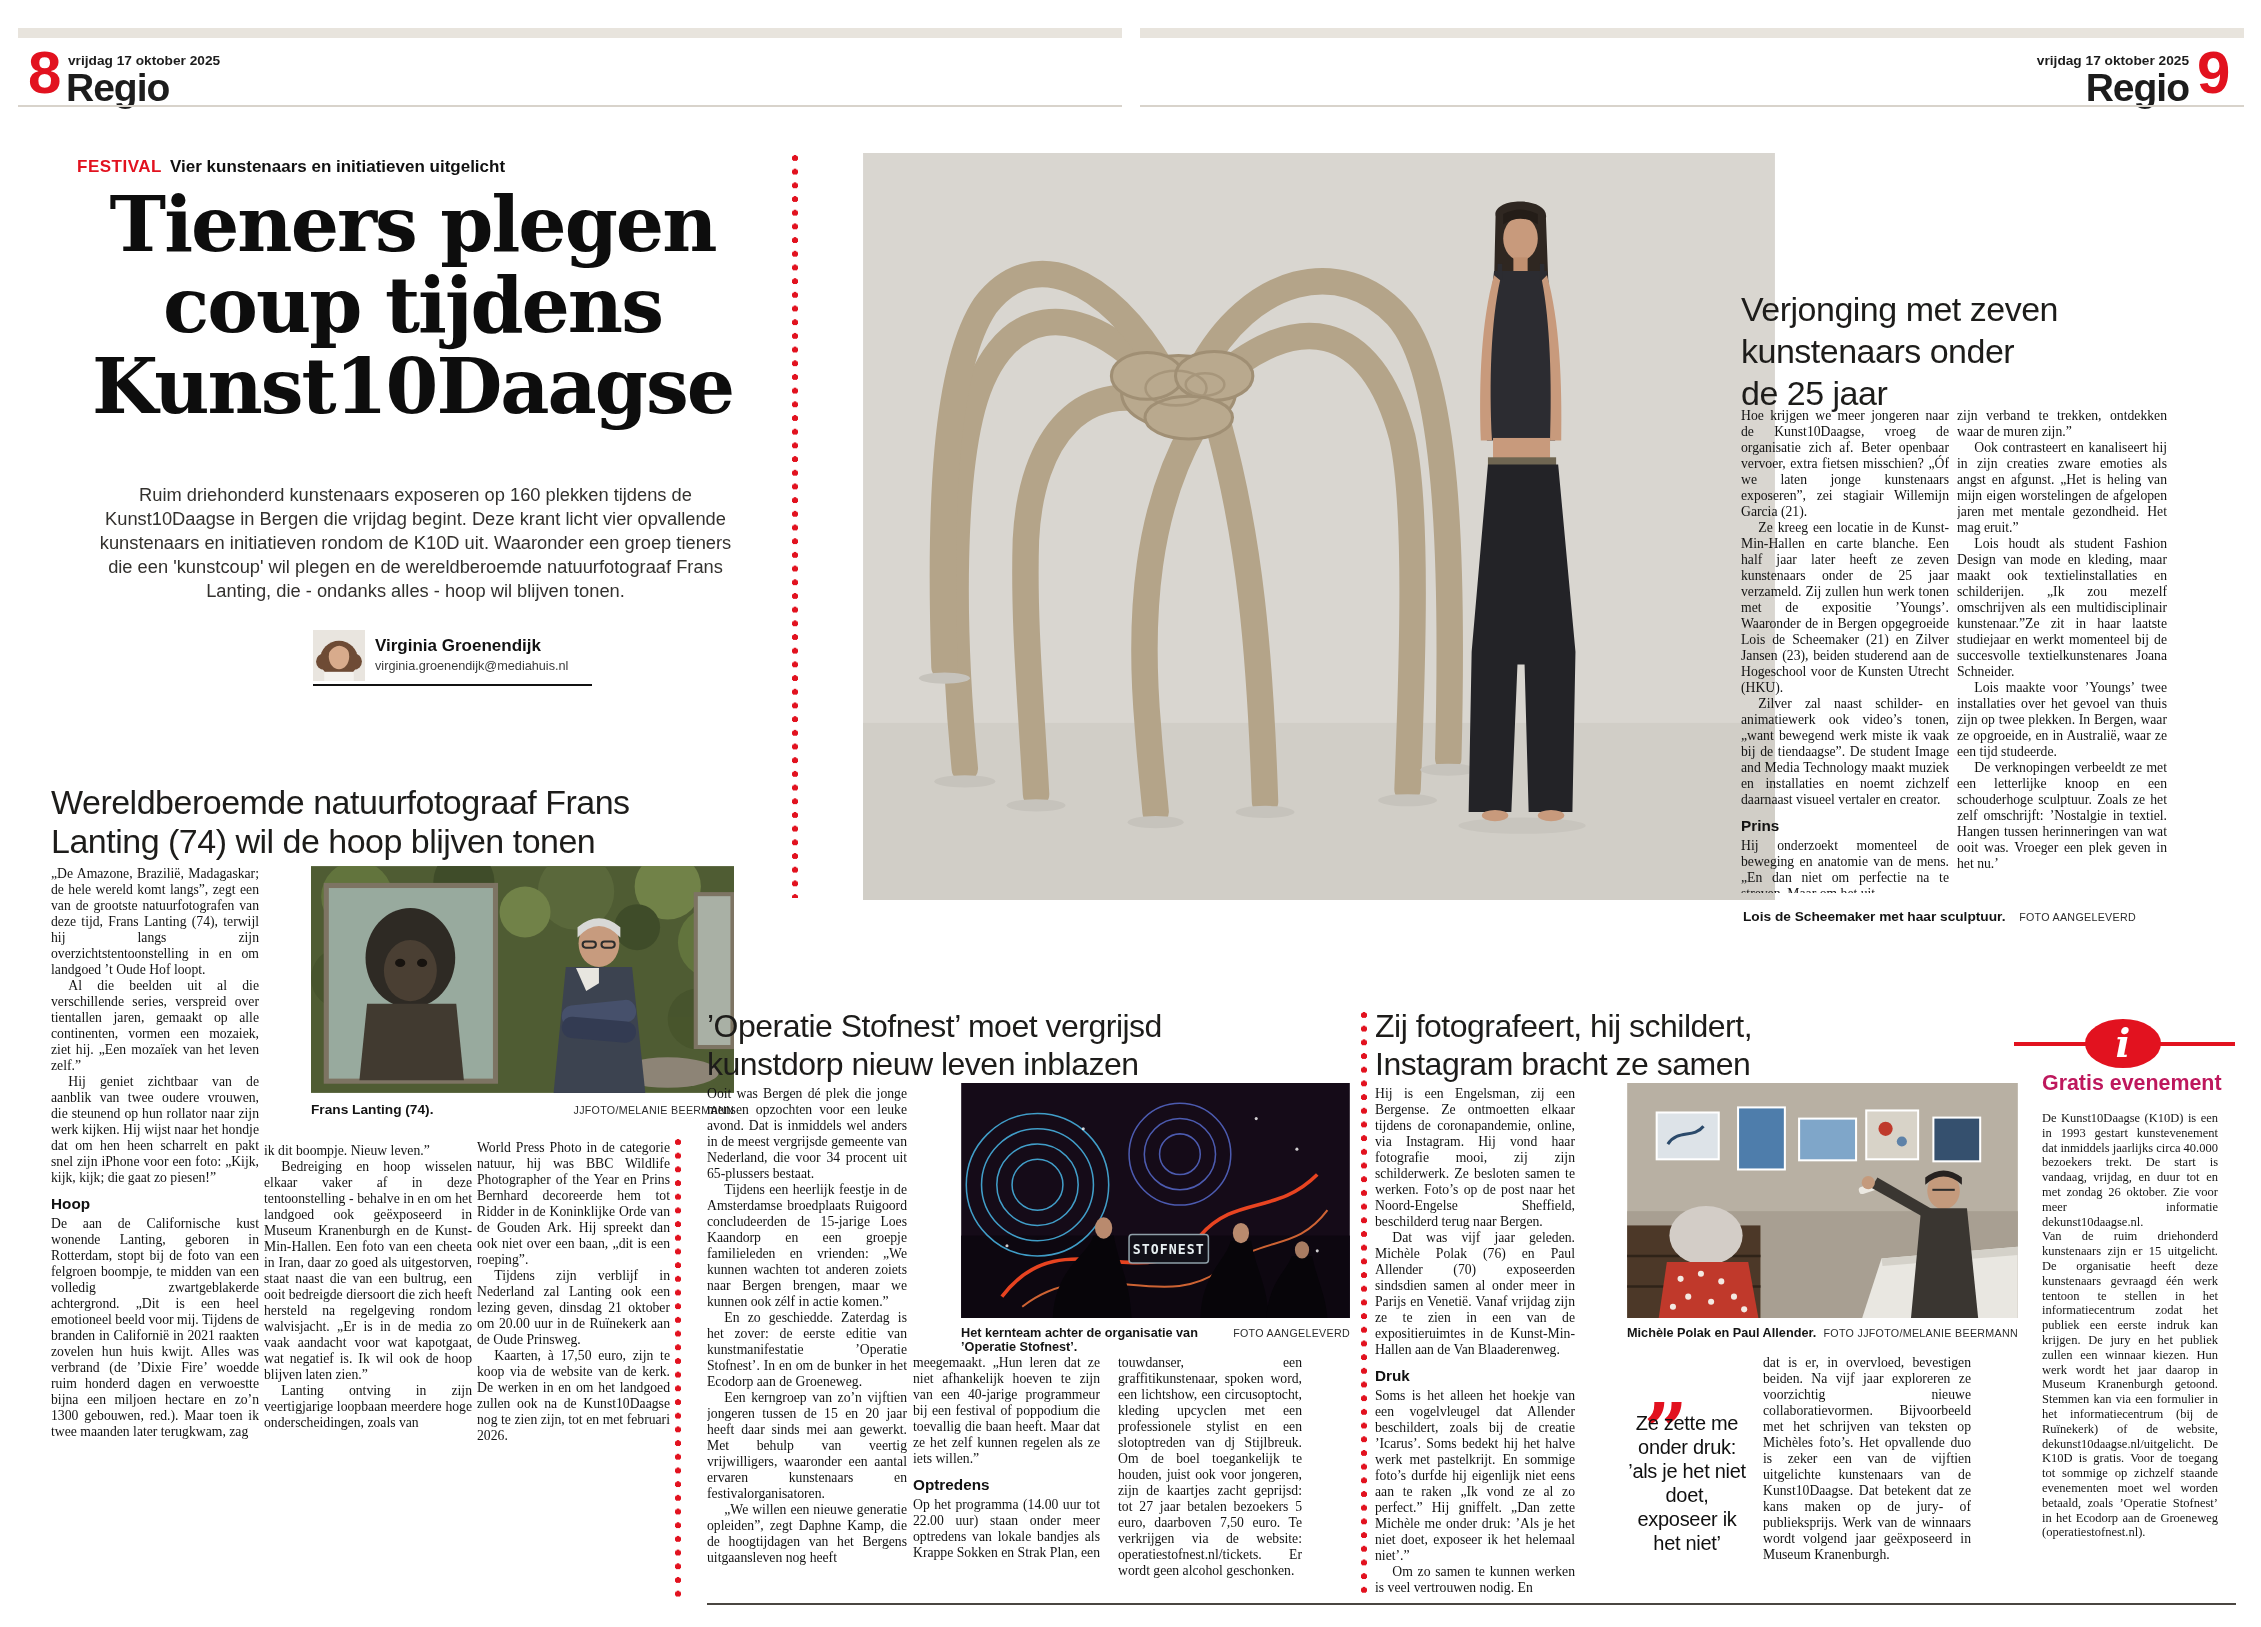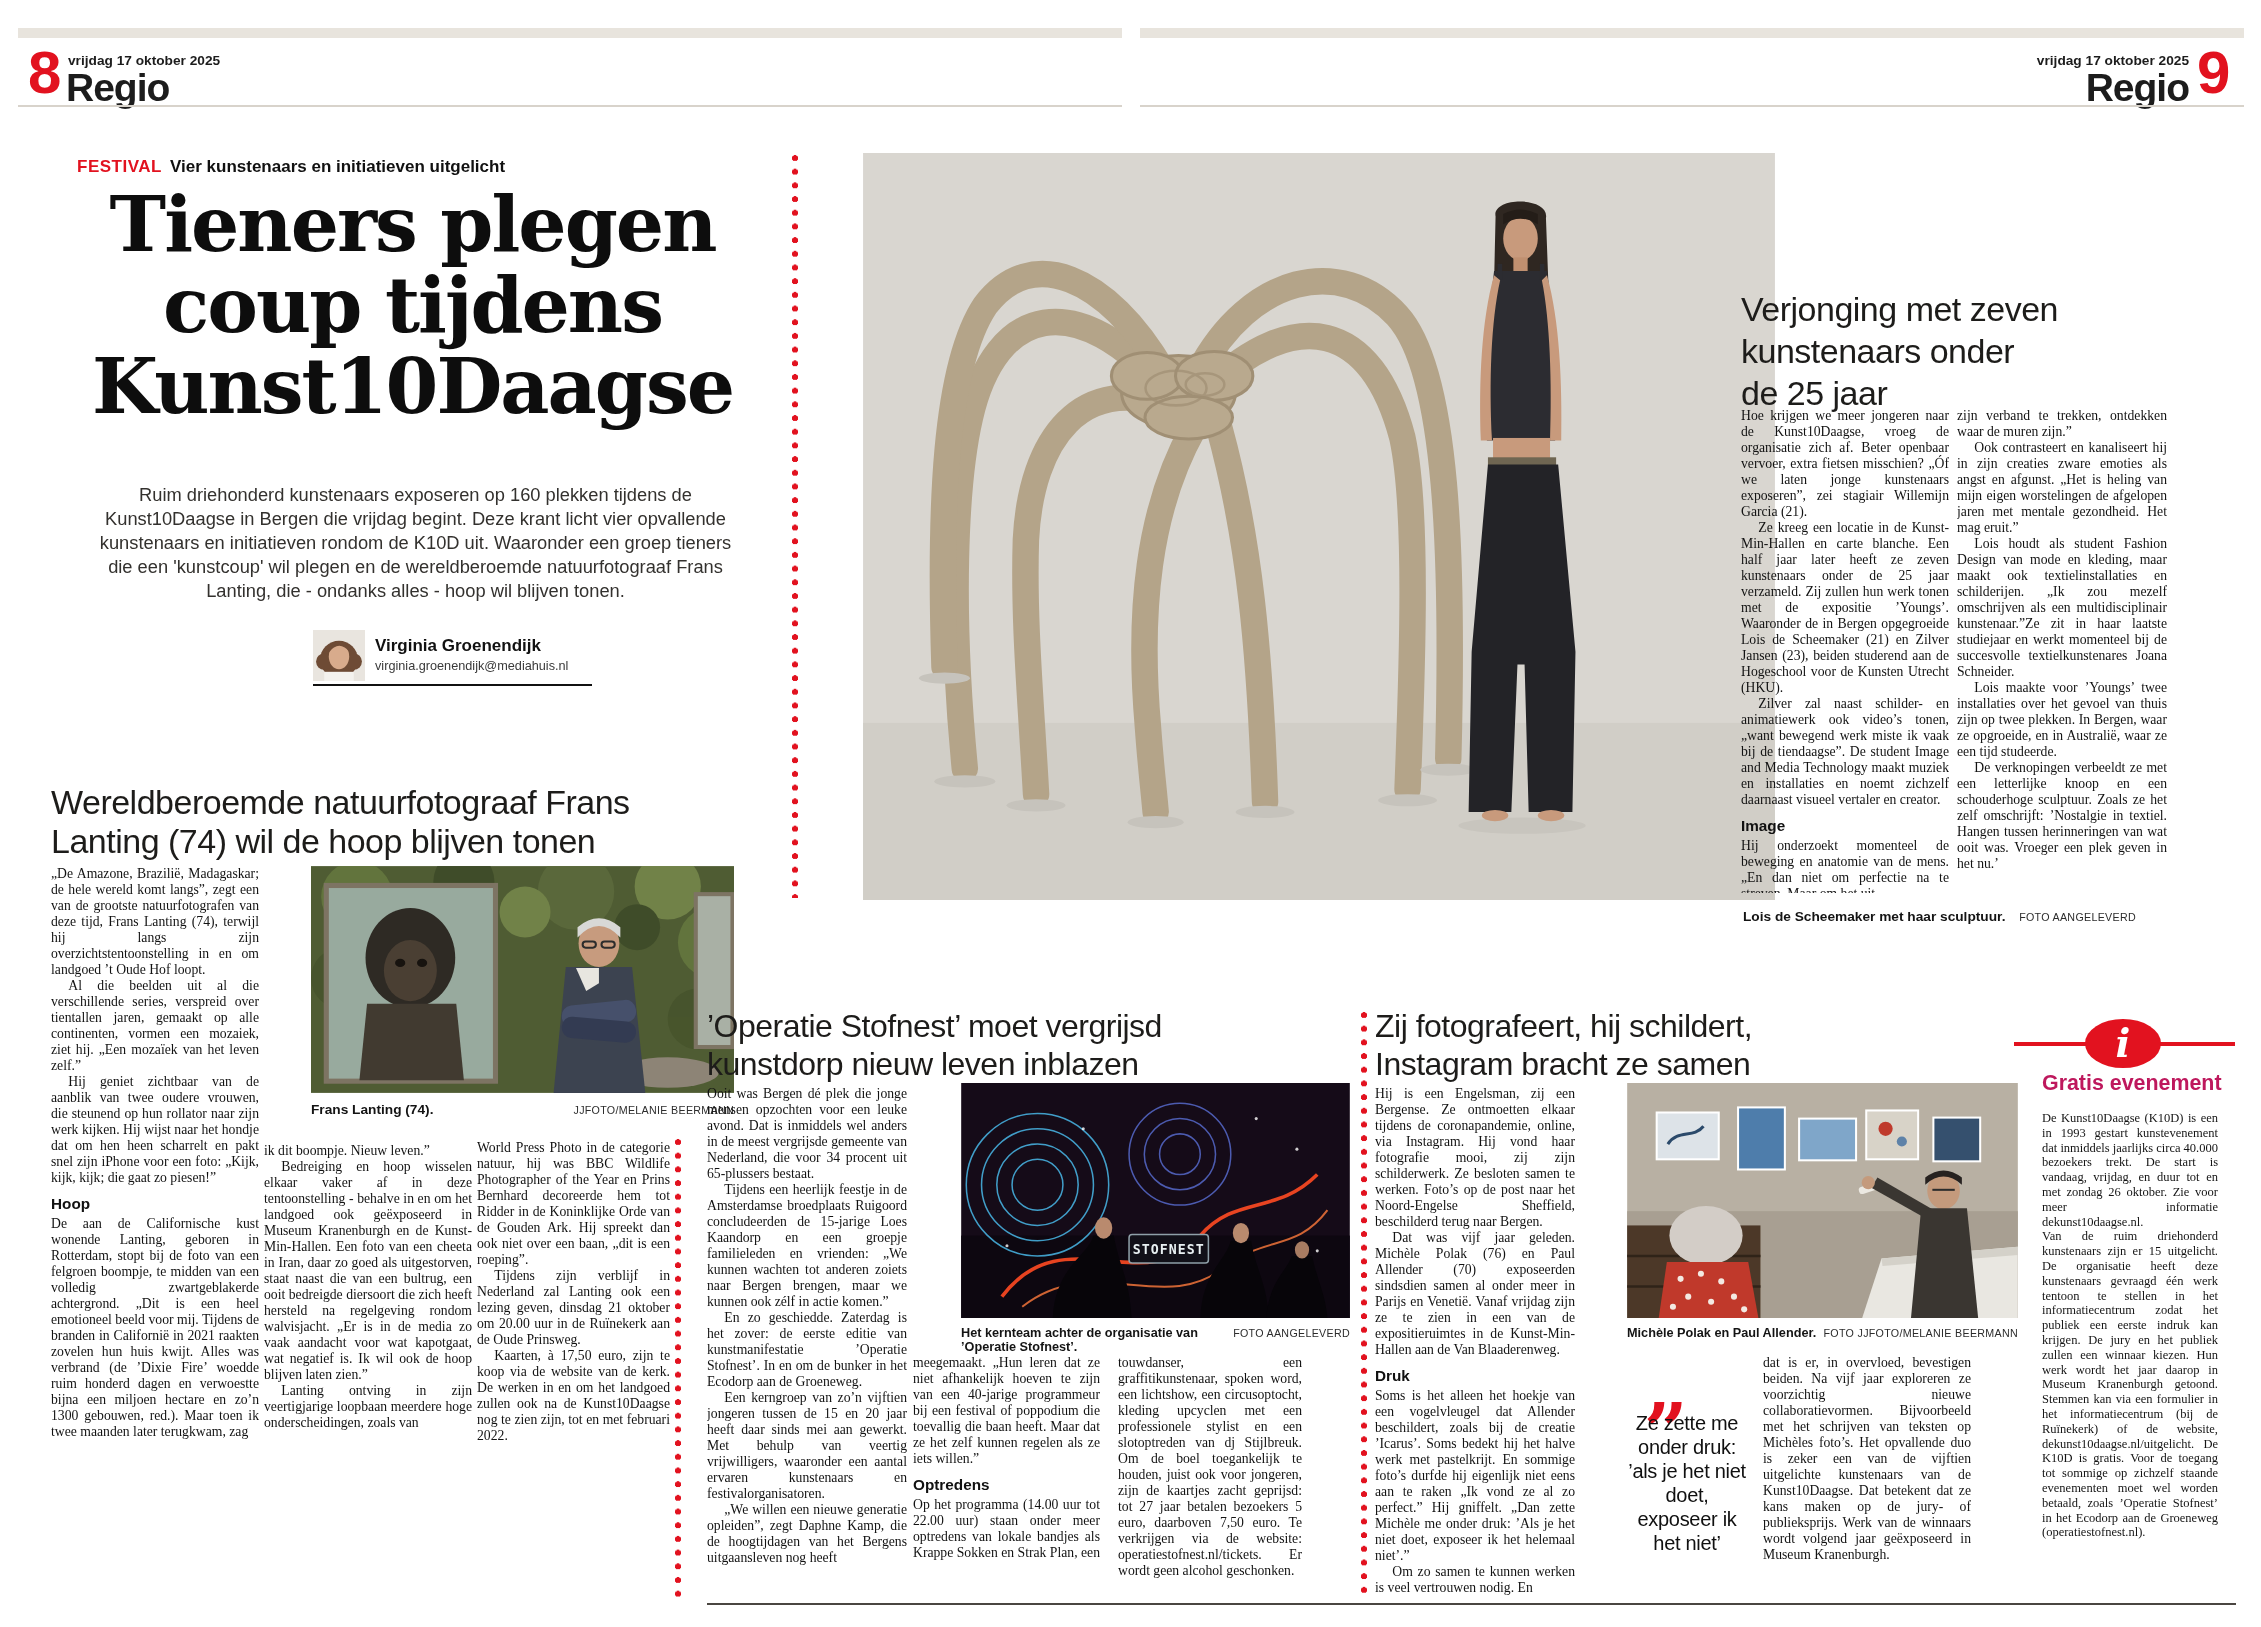--- a/index.html
+++ b/index.html
@@ -216,38 +216,38 @@
       <div data-bind-list="lanting.col2_paras">
           <p>ik dit boompje. Nieuw leven.”</p>
           <p>Bedreiging en hoop wisselen elkaar vaker af in deze tentoonstelling - behalve in en om het landgoed ook geëxposeerd in Museum Kranenburgh en de Kunst-Min-Hallen. Een foto van een cheeta in Iran, daar zo goed als uitgestorven, staat naast die van een bultrug, een ooit bedreigde diersoort die zich heeft hersteld na regelgeving rondom walvisjacht. „Er is in de media zo vaak aandacht voor wat kapotgaat, wat negatief is. Ik wil ook de hoop blijven laten zien.”</p>
           <p>Lanting ontving in zijn veertigjarige loopbaan meerdere hoge onderscheidingen, zoals van</p>
         </div>
     </div>
     <div class="abs body-col" style="left:477px;top:1140px;width:193px;height:458px;">
       <div data-bind-list="lanting.col3_paras">
           <p>World Press Photo in de categorie natuur, hij was BBC Wildlife Photographer of the Year en Prins Bernhard decoreerde hem tot Ridder in de Koninklijke Orde van de Gouden Ark. Hij spreekt dan ook niet over een baan, „dit is een roeping”.</p>
           <p>Tijdens zijn verblijf in Nederland zal Lanting ook een lezing geven, dinsdag 21 oktober om 20.00 uur in de Ruïnekerk aan de Oude Prinsweg.</p>
-          <p>Kaarten, à 17,50 euro, zijn te koop via de website van de kerk. De werken in en om het landgoed zullen ook na de Kunst10Daagse nog te zien zijn, tot en met februari 2022.</p>
+          <p>Kaarten, à 17,50 euro, zijn te koop via de website van de kerk. De werken in en om het landgoed zullen ook na de Kunst10Daagse nog te zien zijn, tot en met februari 2026.</p>
         </div>
     </div>
   </section>
 
   <section>
     <div class="abs art-headline" style="left:1741px;top:288px;width:458px;font-size:34px;line-height:42px;" data-bind-list="verjonging.headline_lines">
         <div>Verjonging met zeven</div>
         <div>kunstenaars onder</div>
         <div>de 25 jaar</div>
       </div>
     <div class="abs body-col" style="left:1741px;top:408px;width:208px;height:485px;">
       <div data-bind-list="verjonging.col1_paras">
           <p>Hoe krijgen we meer jongeren naar de Kunst10Daagse, vroeg de organisatie zich af. Beter openbaar vervoer, extra fietsen misschien? „Óf we laten jonge kunstenaars exposeren”, zei stagiair Willemijn Garcia (21).</p>
           <p>Ze kreeg een locatie in de Kunst-Min-Hallen en carte blanche. Een half jaar later heeft ze zeven kunstenaars onder de 25 jaar verzameld. Zij zullen hun werk tonen met de expositie ’Youngs’. Waaronder de in Bergen opgegroeide Lois de Scheemaker (21) en Zilver Jansen (23), beiden studerend aan de Hogeschool voor de Kunsten Utrecht (HKU).</p>
           <p>Zilver zal naast schilder- en animatiewerk ook video’s tonen, „want bewegend werk miste ik vaak bij de tiendaagse”. De student Image and Media Technology maakt muziek en installaties en noemt zichzelf daarnaast visueel vertaler en creator.</p>
         </div>
-      <h3 class="subhead" data-bind="verjonging.col1_subhead">Image</h3>
+      <h3 class="subhead" data-bind="verjonging.col1_subhead">Prins</h3>
       <div data-bind-list="verjonging.col1_paras2">
           <p>Hij onderzoekt momenteel de beweging en anatomie van de mens. „En dan niet om perfectie na te streven. Maar om het uit</p>
         </div>
     </div>
     <div class="abs body-col" style="left:1957px;top:408px;width:210px;height:485px;">
       <div data-bind-list="verjonging.col2_paras">
           <p>zijn verband te trekken, ontdekken waar de muren zijn.”</p>
           <p>Ook contrasteert en kanaliseert hij in zijn creaties zware emoties als angst en afgunst. „Het is heling van mijn eigen worstelingen de afgelopen jaren met mentale gezondheid. Het mag eruit.”</p>
           <p>Lois houdt als student Fashion Design van mode en kleding, maar maakt ook textielinstallaties en schilderijen. „Ik zou mezelf omschrijven als een multidisciplinair kunstenaar.”Ze zit in haar laatste studiejaar en werkt momenteel bij de succesvolle textielkunstenares Joana Schneider.</p>
           <p>Lois maakte voor ’Youngs’ twee installaties over het gevoel van thuis zijn op twee plekken. In Bergen, waar ze opgroeide, en in Australië, waar ze een tijd studeerde.</p>

